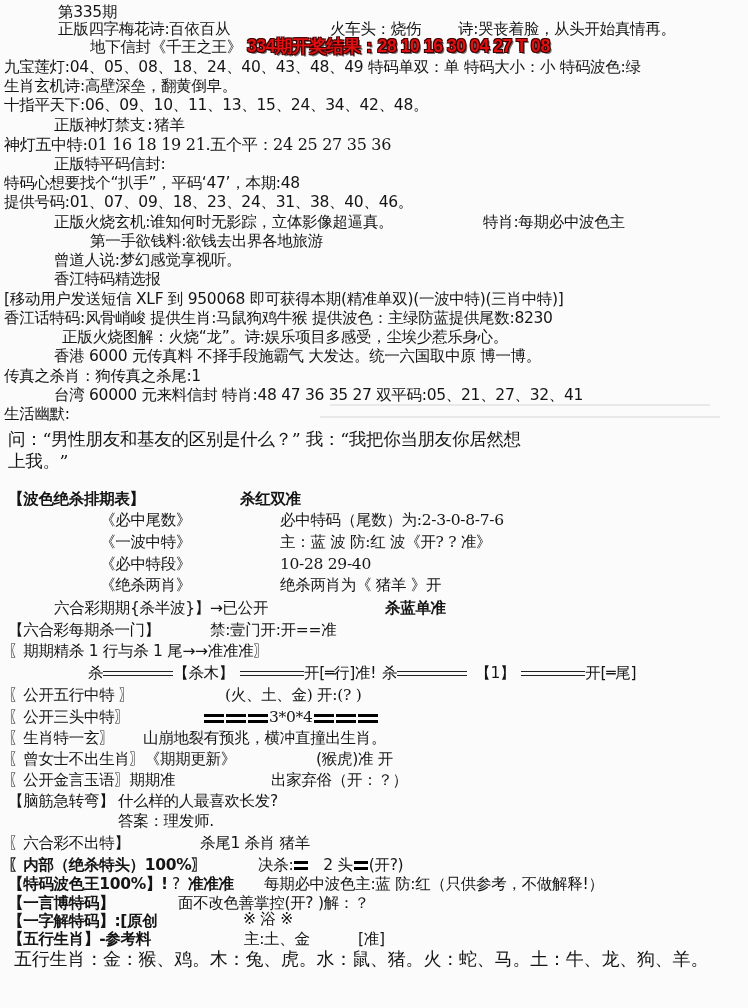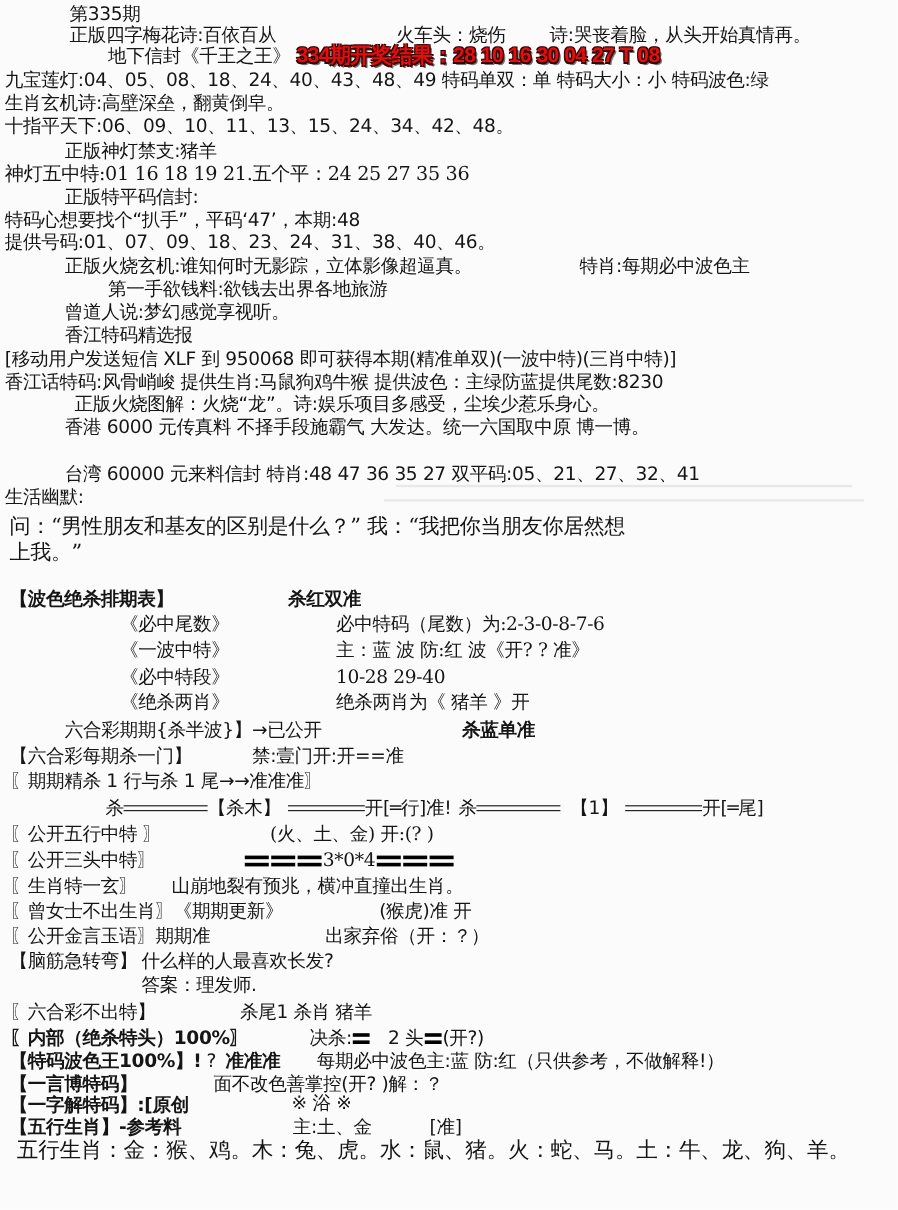--- a/index.html
+++ b/index.html
@@ -39,37 +39,38 @@
   <div class="ln" style="left:330px;top:20px;">火车头：烧伤</div>
   <div class="ln" style="left:458px;top:20px;">诗:哭丧着脸，从头开始真情再。</div>
 
   <div class="ln" style="left:90px;top:38px;">地下信封《千王之王》</div>
   <div class="banner">334期开奖结果：28 10 16 30 04 27 T 08</div>
 
   <div class="ln" style="left:4px;top:58px;">九宝莲灯:04、05、08、18、24、40、43、48、49 特码单双：单  特码大小：小  特码波色:绿</div>
   <div class="ln" style="left:4px;top:77px;">生肖玄机诗:高壁深垒，翻黄倒皁。</div>
   <div class="ln" style="left:4px;top:96px;">十指平天下:06、09、10、11、13、15、24、34、42、48。</div>
 
-  <div class="ln" style="left:54px;top:117px;">正版神灯禁支:猪羊</div>
+  <div class="ln" style="left:54px;top:117px;font-family:Liberation Mono, monospace;">正版神灯禁支:猪羊</div>
   <div class="ln serif" style="left:4px;top:136px;font-size:16px;">神灯五中特:01  16  18  19  21.五个平：24  25  27  35  36</div>
   <div class="ln" style="left:54px;top:155px;">正版特平码信封:</div>
   <div class="ln" style="left:4px;top:174px;">特码心想要找个“扒手”，平码‘47’，本期:48</div>
 
   <div class="ln" style="left:4px;top:193px;">提供号码:01、07、09、18、23、24、31、38、40、46。</div>
   <div class="ln" style="left:54px;top:213px;">正版火烧玄机:谁知何时无影踪，立体影像超逼真。</div>
   <div class="ln" style="left:483px;top:213px;">特肖:每期必中波色主</div>
   <div class="ln" style="left:90px;top:232px;">第一手欲钱料:欲钱去出界各地旅游</div>
   <div class="ln" style="left:54px;top:251px;">曾道人说:梦幻感觉享视听。</div>
   <div class="ln" style="left:54px;top:270px;">香江特码精选报</div>
 
   <div class="ln" style="left:4px;top:290px;">[移动用户发送短信 XLF 到 950068 即可获得本期(精准单双)(一波中特)(三肖中特)]</div>
   <div class="ln" style="left:4px;top:309px;">香江话特码:风骨峭峻      提供生肖:马鼠狗鸡牛猴 提供波色：主绿防蓝提供尾数:8230</div>
   <div class="ln" style="left:44px;top:328px;margin-left:18px;">正版火烧图解：火烧“龙”。诗:娱乐项目多感受，尘埃少惹乐身心。</div>
   <div class="ln" style="left:54px;top:347px;">香港 6000 元传真料 不择手段施霸气   大发达。统一六国取中原    博一博。</div>
 
+  <div class="ln" style="left:4px;top:367px;">传真之杀肖：狗传真之杀尾:1</div>
   <div class="ln" style="left:54px;top:386px;">台湾 60000 元来料信封 特肖:48  47  36  35  27   双平码:05、21、27、32、41</div>
   <div class="ln" style="left:4px;top:405px;">生活幽默:</div>
 
   <div class="ln serif big" style="left:8px;top:428px;">问：“男性朋友和基友的区别是什么？” 我：“我把你当朋友你居然想</div>
   <div class="ln serif big" style="left:8px;top:450px;">上我。”</div>
 
   <div class="ln b" style="left:8px;top:490px;">【波色绝杀排期表】</div>
   <div class="ln b" style="left:240px;top:490px;">杀红双准</div>
 
   <div class="ln" style="left:100px;top:511px;">《必中尾数》</div>
@@ -94,21 +95,21 @@
   </div>
 
   <div class="ln" style="left:8px;top:686px;">〖公开五行中特 〗</div>
   <div class="ln serif" style="left:225px;top:686px;">(火、土、金) 开:(? )</div>
 
   <div class="ln" style="left:8px;top:708px;">〖公开三头中特〗</div>
   <div class="ln serif" style="left:203px;top:708px;">
     <span class="bar"></span><span class="bar"></span><span class="bar"></span><span>3*0*4</span><span class="bar"></span><span class="bar"></span><span class="bar"></span>
   </div>
 
-  <div class="ln" style="left:8px;top:729px;">〖生肖特一玄〗</div>
+  <div class="ln" style="left:8px;top:729px;font-family:Liberation Serif, serif;">〖生肖特一玄〗</div>
   <div class="ln" style="left:143px;top:729px;">山崩地裂有预兆，横冲直撞出生肖。</div>
 
   <div class="ln" style="left:8px;top:750px;">〖曾女士不出生肖〗《期期更新》</div>
   <div class="ln" style="left:316px;top:750px;">(猴虎)准 开</div>
 
   <div class="ln" style="left:8px;top:771px;">〖公开金言玉语〗期期准</div>
   <div class="ln" style="left:271px;top:771px;">出家弃俗（开：？）</div>
 
   <div class="ln" style="left:8px;top:792px;">【脑筋急转弯】</div>
   <div class="ln" style="left:118px;top:792px;">什么样的人最喜欢长发?</div>

